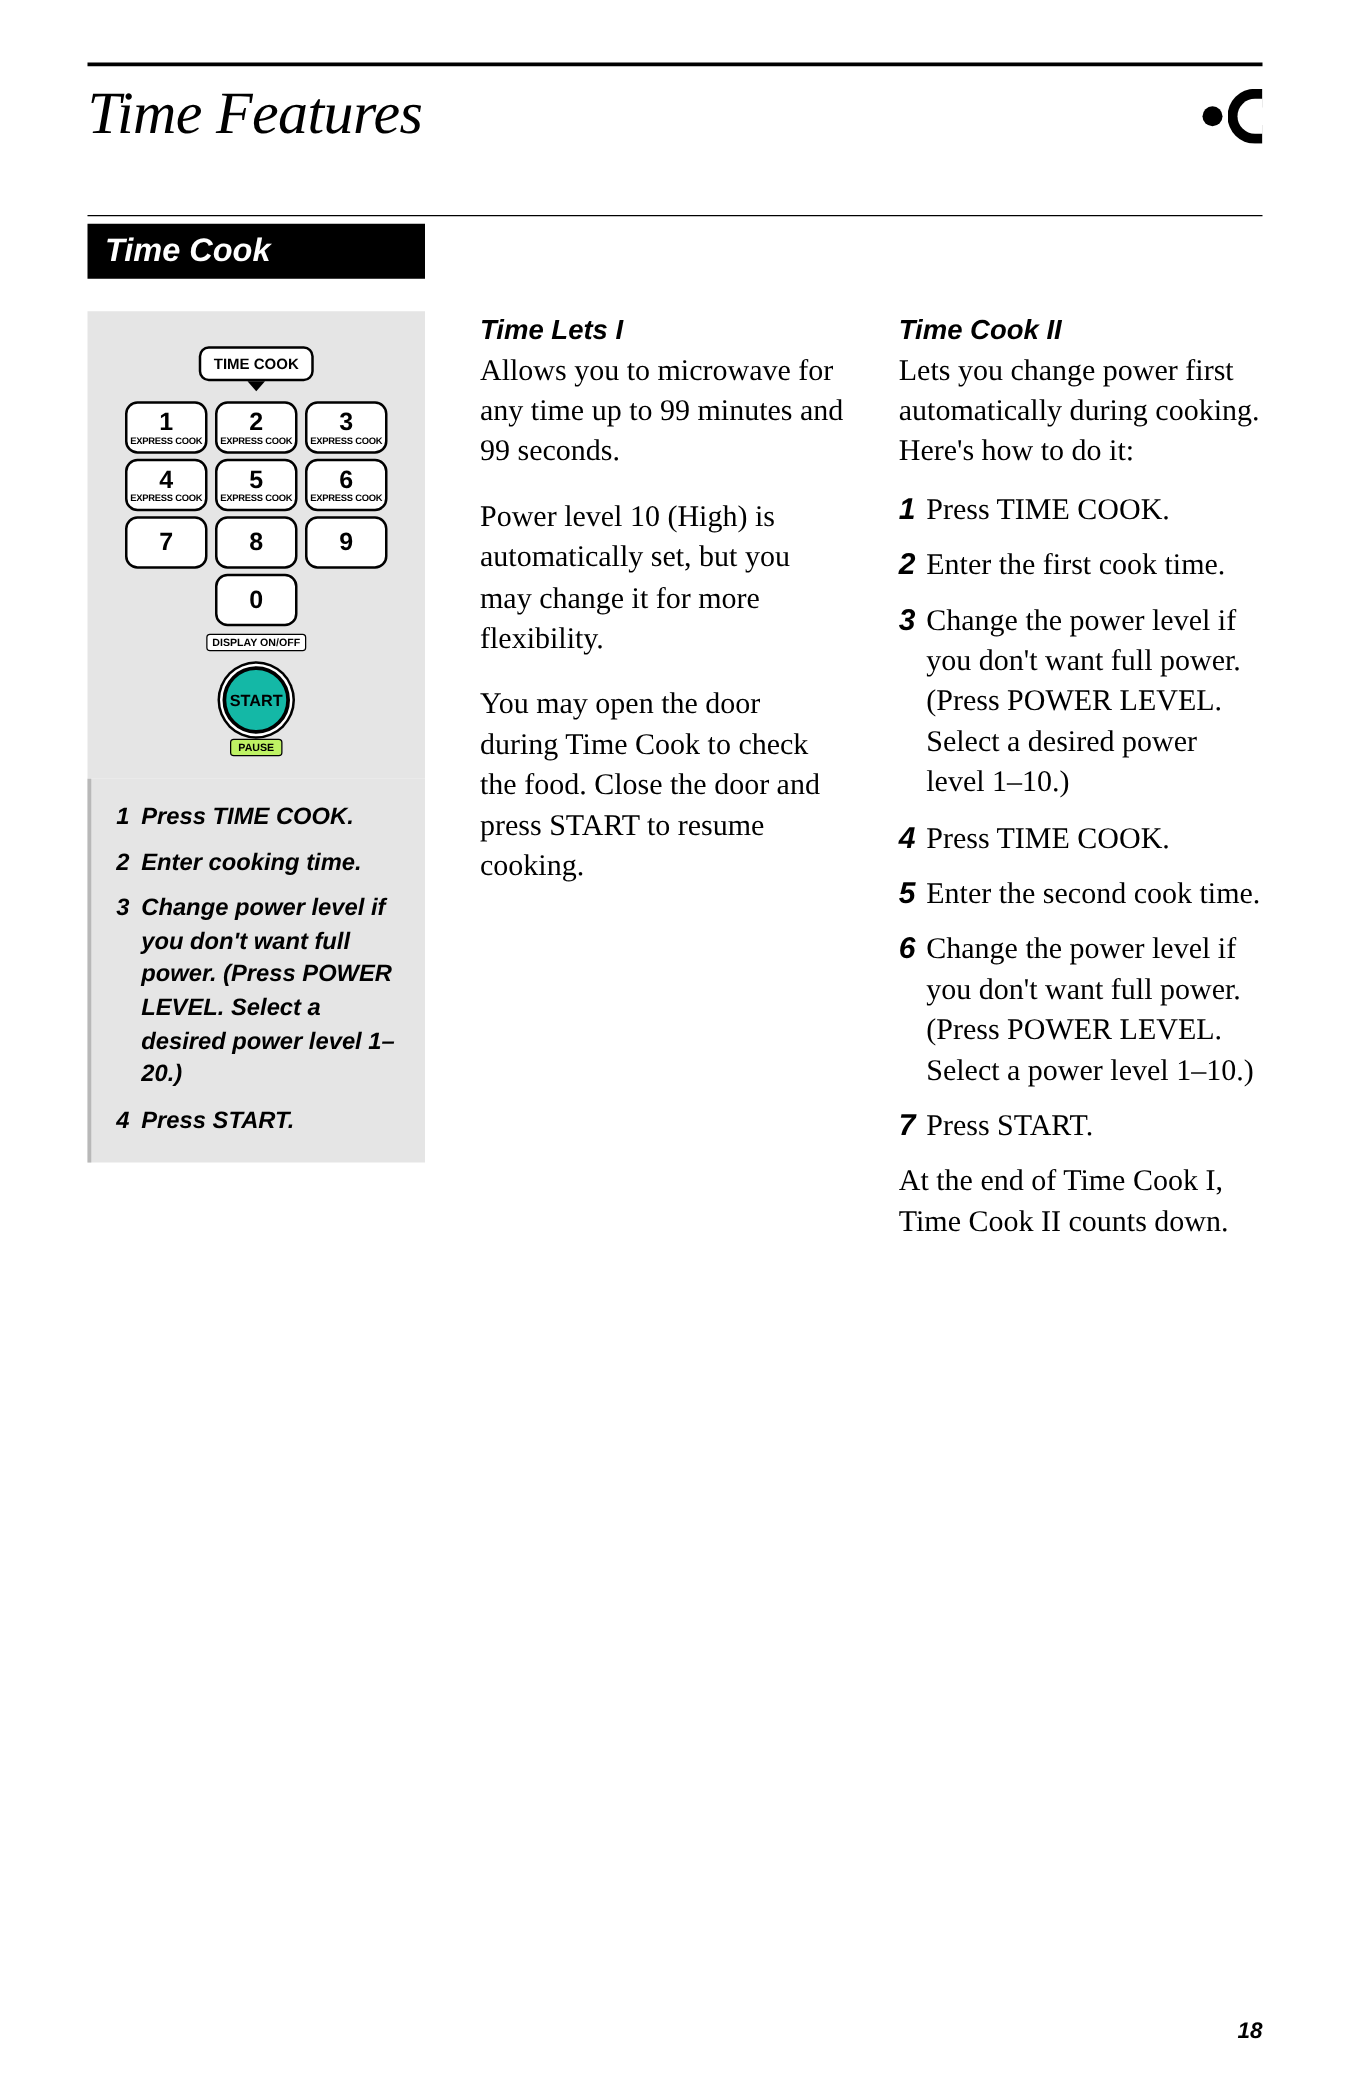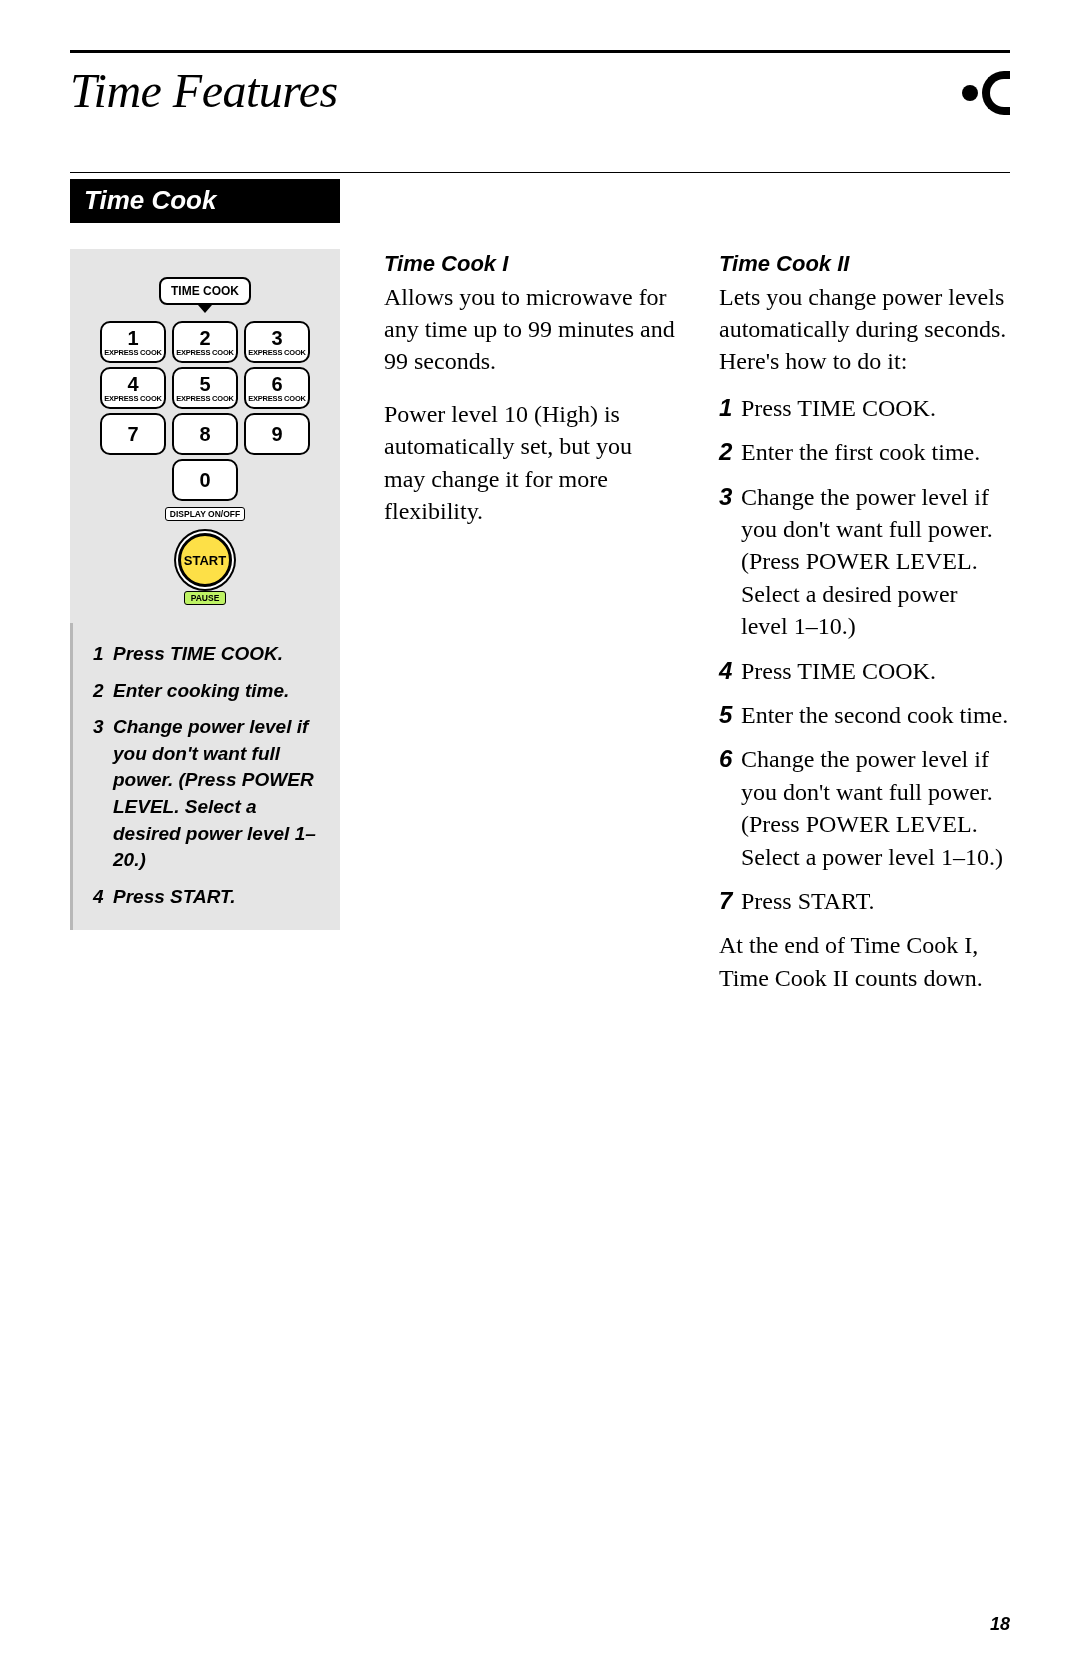--- a/index.html
+++ b/index.html
@@ -95,21 +95,21 @@
   }
   .key .num { font-weight:900; font-size:20px; line-height:1; }
   .key .sub { font-weight:700; font-size:7.5px; line-height:1; margin-top:1px; letter-spacing:-0.2px;}
   .display-label {
     border:1.5px solid #000; border-radius:3px; background:#fff;
     font-family:Arial,Helvetica,sans-serif; font-weight:900;
     font-size:8.5px; padding:1px 4px; margin-top:2px;
   }
   .start-btn {
     width:54px; height:54px; border:3px solid #000; border-radius:50%;
-    background:#fde047; display:flex; align-items:center; justify-content:center;
+    background:#14b8a6; display:flex; align-items:center; justify-content:center;
     font-family:Arial,Helvetica,sans-serif; font-weight:900; font-size:13px;
     margin-top:12px; box-shadow: 0 0 0 2px #fff, 0 0 0 4px #000;
   }
   .pause-label {
     border:1.5px solid #000; border-radius:3px; background:#bef264;
     font-family:Arial,Helvetica,sans-serif; font-weight:900;
     font-size:8.5px; padding:1px 6px; margin-top:4px;
   }
   .panel-steps {
     background:#e5e5e5;
@@ -232,28 +232,29 @@
           <span>Change power level if you don't want full power. (Press POWER LEVEL. Select a desired power level 1–20.)</span>
         </li>
       <li>
           <span class="pn">4</span>
           <span>Press START.</span>
         </li>
     </ol>
   </div>
 
   <div class="col-mid">
-    <div class="sub-heading">Time Cook I</div>
+    <div class="sub-heading">Time Lets I</div>
     <p class="para">Allows you to microwave for any time up to 99 minutes and 99 seconds.</p>
     <p class="para">Power level 10 (High) is automatically set, but you may change it for more flexibility.</p>
+    <p class="para">You may open the door during Time Cook to check the food. Close the door and press START to resume cooking.</p>
   </div>
 
   <div class="col-right">
     <div class="sub-heading">Time Cook II</div>
-    <p class="para" style="margin-bottom:14px;">Lets you change power levels automatically during seconds. Here's how to do it:</p>
+    <p class="para" style="margin-bottom:14px;">Lets you change power first automatically during cooking. Here's how to do it:</p>
     <ol class="num-list">
       <li>
           <span class="ln">1</span>
           <span class="lt">Press TIME COOK.</span>
         </li>
       <li>
           <span class="ln">2</span>
           <span class="lt">Enter the first cook time.</span>
         </li>
       <li>

